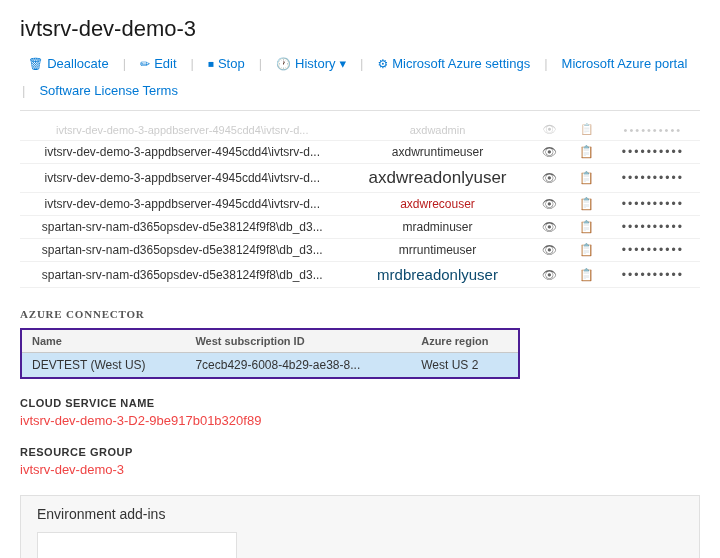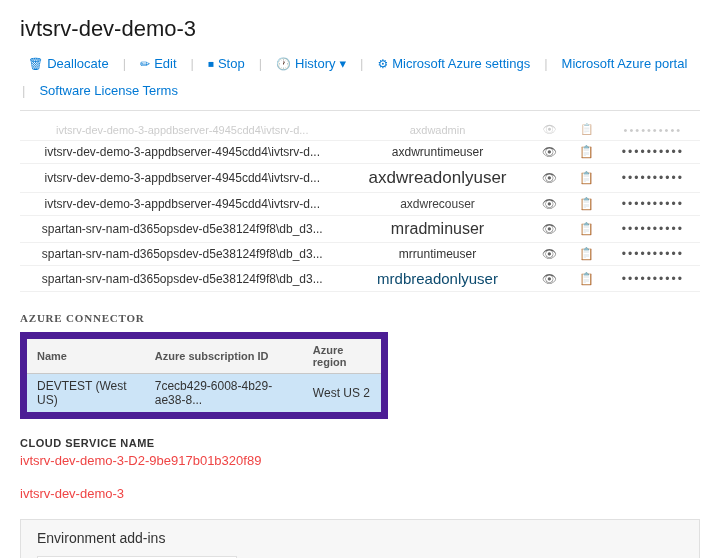--- a/index.html
+++ b/index.html
@@ -83,23 +83,23 @@
       font-size: 11px;
       font-weight: 700;
       color: #555;
       letter-spacing: 0.8px;
       text-transform: uppercase;
       margin-bottom: 8px;
       margin-top: 10px;
       font-family: Liberation Serif, serif;
     }
     .azure-table {
-      width: 368px;
+      width: 500px;
       border-collapse: collapse;
-      border: 7px solid #4c1d95;
+      border: 2px solid #4c1d95;
     }
     .azure-table th {
       background: #f4f4f4;
       font-size: 11px;
       font-weight: 600;
       color: #555;
       padding: 5px 10px;
       text-align: left;
       border-bottom: 1px solid #c8c8c8;
     }
@@ -227,28 +227,28 @@
     </tr>
           <tr>
       <td style="font-size:12px;color:#333;max-width:220px;overflow:hidden;text-overflow:ellipsis;white-space:nowrap;">ivtsrv-dev-demo-3-appdbserver-4945cdd4\ivtsrv-d...</td>
       <td style="font-size:17px;color:#333;">axdwreadonlyuser</td>
       <td class="cred-icon">👁</td>
       <td class="cred-icon">📋</td>
       <td class="cred-dots">••••••••••</td>
     </tr>
           <tr>
       <td style="font-size:12px;color:#333;max-width:220px;overflow:hidden;text-overflow:ellipsis;white-space:nowrap;">ivtsrv-dev-demo-3-appdbserver-4945cdd4\ivtsrv-d...</td>
-      <td style="font-size:12px;color:#404040;">axdwrecouser</td>
+      <td style="font-size:12px;color:#b91c1c;">axdwrecouser</td>
       <td class="cred-icon">👁</td>
       <td class="cred-icon">📋</td>
       <td class="cred-dots">••••••••••</td>
     </tr>
           <tr>
       <td style="font-size:12px;color:#333;max-width:220px;overflow:hidden;text-overflow:ellipsis;white-space:nowrap;">spartan-srv-nam-d365opsdev-d5e38124f9f8\db_d3...</td>
-      <td style="font-size:16px;color:#333;">mradminuser</td>
+      <td style="font-size:12px;color:#333;">mradminuser</td>
       <td class="cred-icon">👁</td>
       <td class="cred-icon">📋</td>
       <td class="cred-dots">••••••••••</td>
     </tr>
           <tr>
       <td style="font-size:12px;color:#333;max-width:220px;overflow:hidden;text-overflow:ellipsis;white-space:nowrap;">spartan-srv-nam-d365opsdev-d5e38124f9f8\db_d3...</td>
       <td style="font-size:12px;color:#333;">mrruntimeuser</td>
       <td class="cred-icon">👁</td>
       <td class="cred-icon">📋</td>
       <td class="cred-dots">••••••••••</td>
@@ -262,40 +262,41 @@
     </tr>
         </tbody>
     </table>
 
     <div class="section">
       <div class="section-title">AZURE CONNECTOR</div>
       <table class="azure-table">
         <thead>
           <tr>
             <th>Name</th>
-            <th>Azure subscription ID</th>
+            <th>West subscription ID</th>
             <th>Azure region</th>
           </tr>
         </thead>
         <tbody id="azure-table-body">
         <tr class="selected">
       <td>DEVTEST (West US)</td>
       <td>7cecb429-6008-4b29-ae38-8...</td>
       <td>West US 2</td>
     </tr>
           </tbody>
       </table>
     </div>
 
     <div class="section">
       <div class="section-label">CLOUD SERVICE NAME</div>
       <div class="section-value">ivtsrv-dev-demo-3-D2-9be917b01b320f89</div>
     </div>
 
     <div class="section">
+      <div class="section-label">RESOURCE GROUP</div>
       <div class="section-value">ivtsrv-dev-demo-3</div>
     </div>
 
     <div class="env-addins">
       <div class="env-addins-title">Environment add-ins</div>
       <div class="addins-box">
         <a class="install-link">
           <span class="install-plus">+</span>
           <span>Install a new add-in</span>
         </a>

